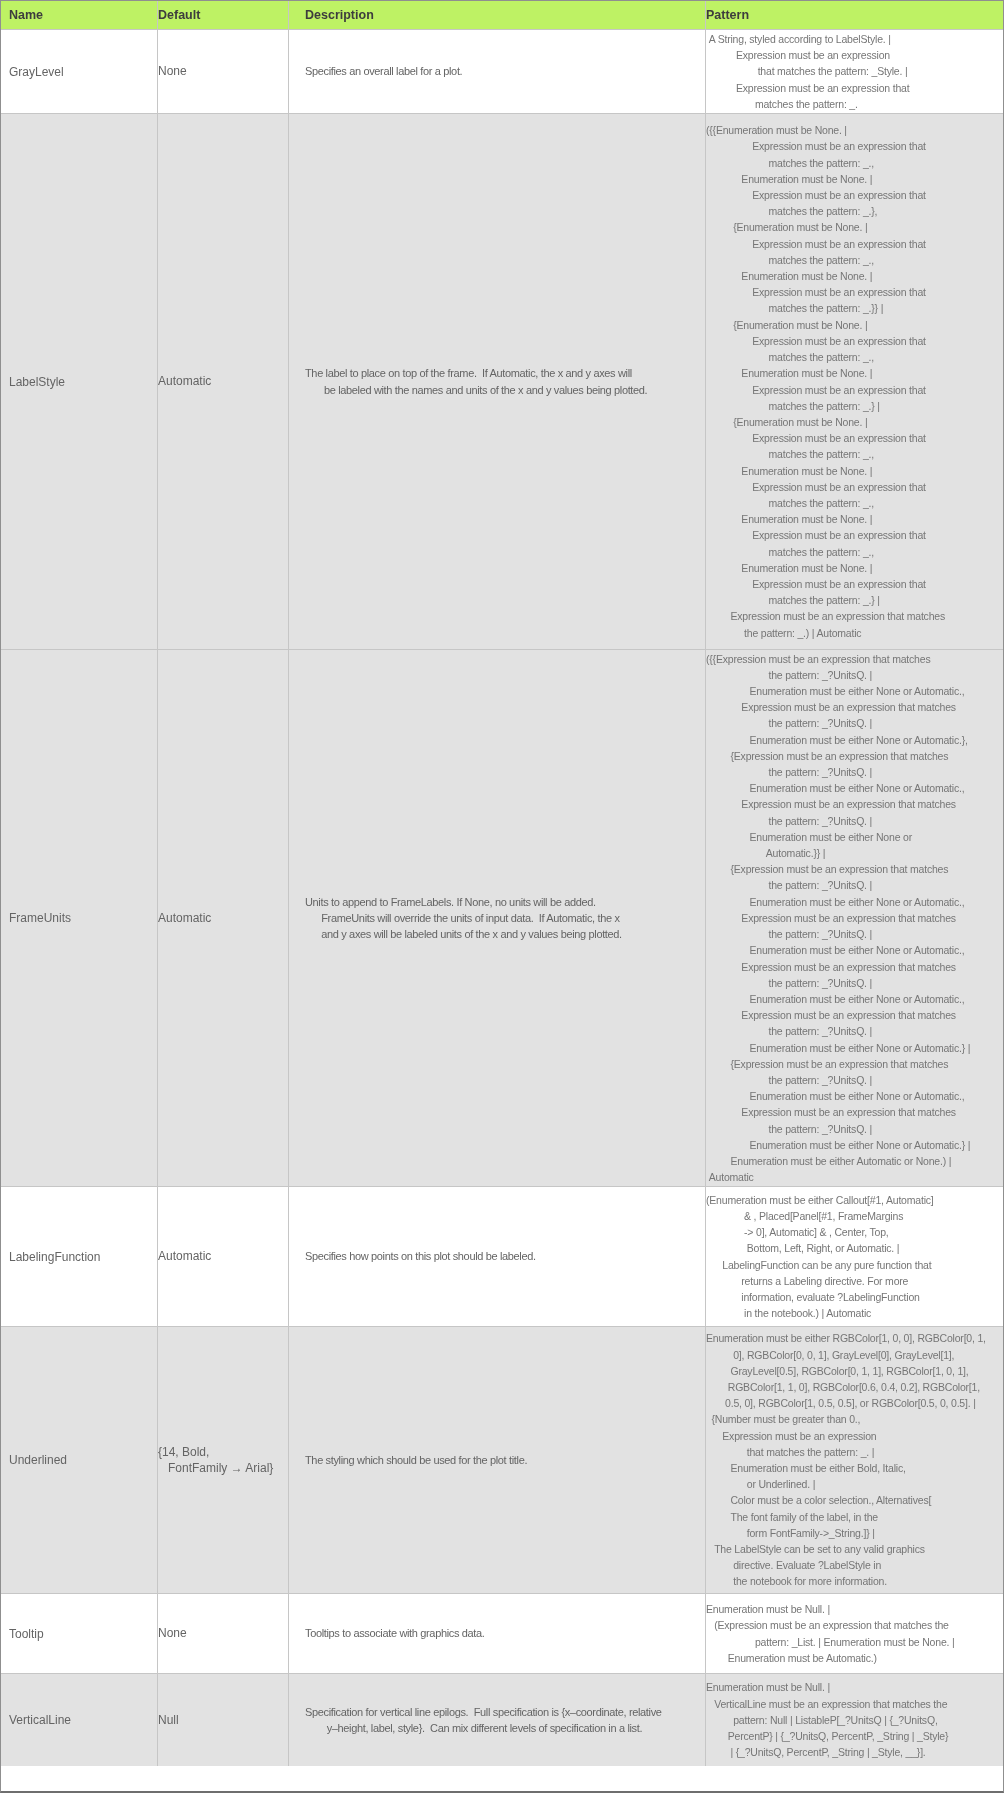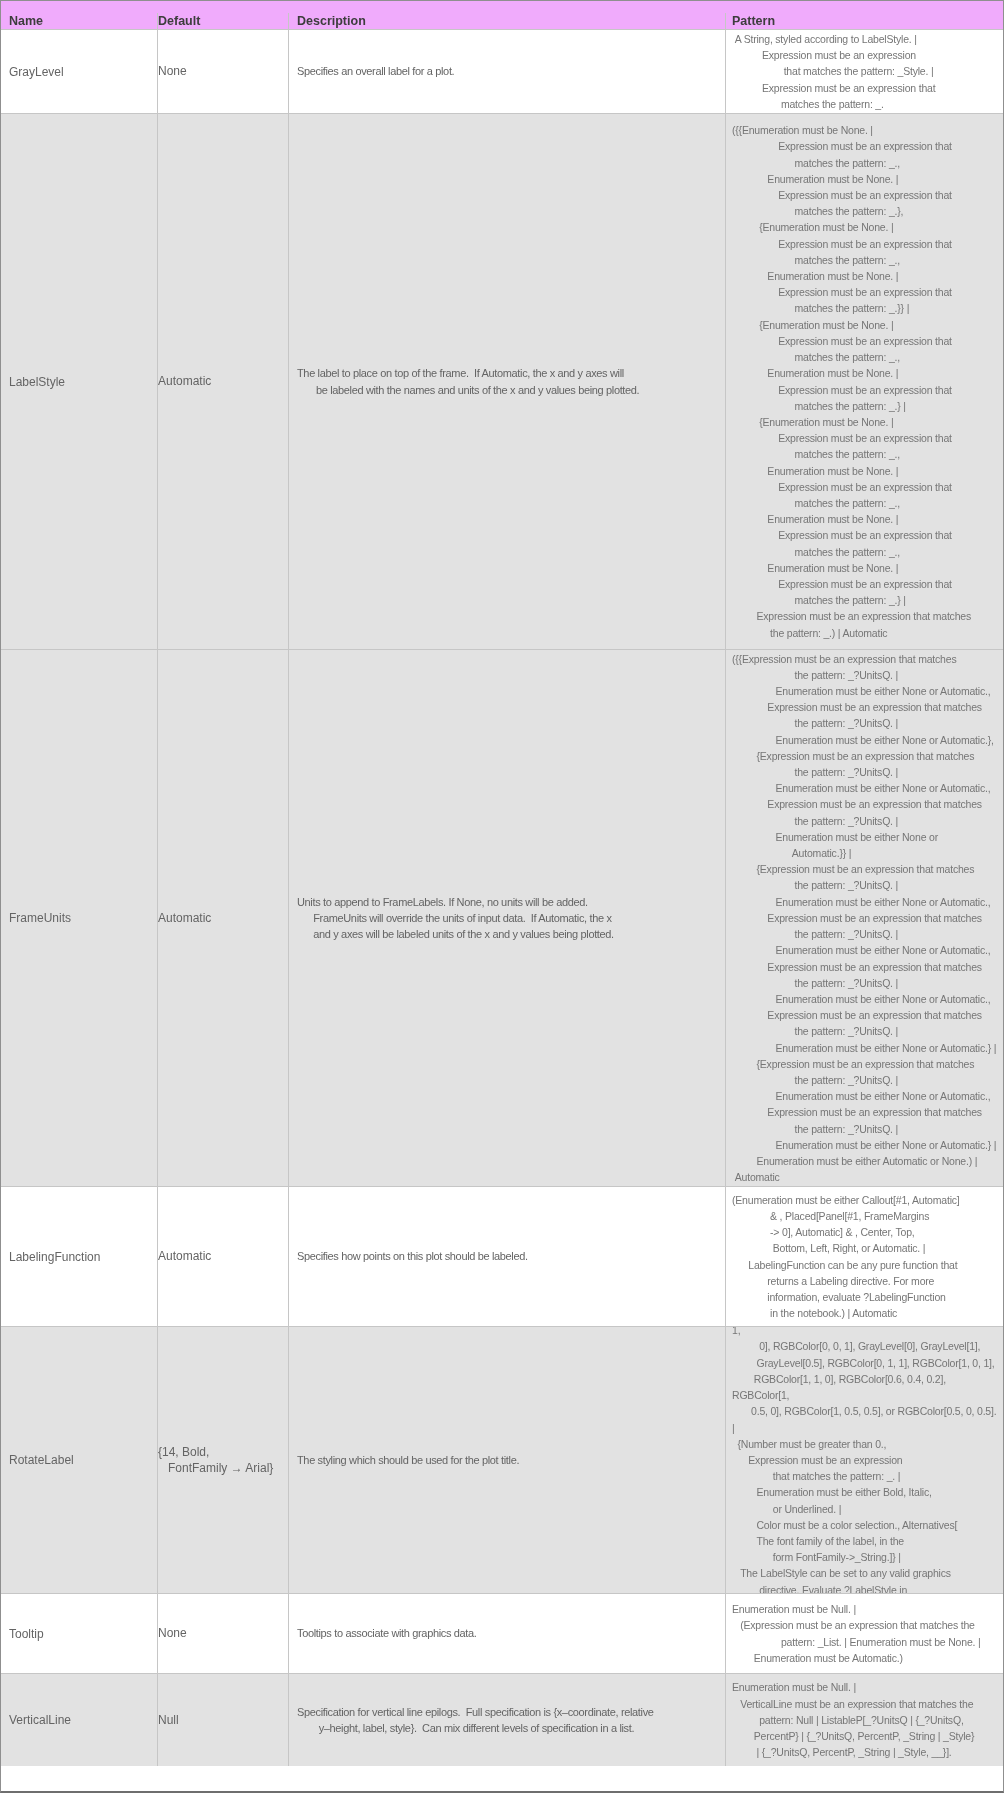--- a/index.html
+++ b/index.html
@@ -12,32 +12,32 @@
   .table {
     width:1004px; height:1793px;
     border:1px solid #8f8f8f;
     border-bottom:2px solid #6e6e6e;
     overflow:hidden;
     background:#ffffff;
   }
   .row { display:flex; border-top:1px solid #c6c6c6; background:#ffffff; }
   .row:first-child { border-top:none; }
   .row.shaded { background:#e2e2e2; }
-  .row.header { background:#f0abfc; border-top:none;align-items:flex-end; }
+  .row.header { background:#bef264; border-top:none; }
   .cell {
     border-left:1px solid #c6c6c6;
     display:flex; align-items:center;
     overflow:hidden;
     white-space:pre-wrap;
   }
   .cell:first-child { border-left:none; }
   .col-name    { width:156px; padding-left:8px; padding-right:4px; font-size:12px; line-height:16px; }
   .col-default { width:131px; padding-right:4px; font-size:12px; line-height:16.2px; }
-  .col-desc    { width:417px; padding-left:8px; padding-right:2px; font-size:11px; letter-spacing:-0.35px; line-height:16.2px; }
-  .col-pattern { flex:1; padding-left:6px; padding-right:2px; font-size:10.5px; letter-spacing:-0.2px; line-height:16.2px; color:#767676;margin-left:20px; }
+  .col-desc    { width:417px; padding-left:16px; padding-right:2px; font-size:11px; letter-spacing:-0.35px; line-height:16.2px; }
+  .col-pattern { flex:1; padding-right:2px; font-size:10.5px; letter-spacing:-0.2px; line-height:16.2px; color:#767676; }
   .row.header .cell { font-size:12.5px; font-weight:bold; color:#3d3d3d; letter-spacing:0; }
 </style>
 </head>
 <body>
 
 <div class="table">
 
   <div class="row header" style="height:28px">
     <div class="cell col-name">Name</div>
     <div class="cell col-default">Default</div>
@@ -145,21 +145,21 @@
               &amp; , Placed[Panel[#1, FrameMargins
               -&gt; 0], Automatic] &amp; , Center, Top,
                Bottom, Left, Right, or Automatic. |
       LabelingFunction can be any pure function that
              returns a Labeling directive. For more
              information, evaluate ?LabelingFunction
               in the notebook.) | Automatic</div>
   </div>
 
   <div class="row shaded" style="height:267px">
-    <div class="cell col-name">RotateLabel</div>
+    <div class="cell col-name">Underlined</div>
     <div class="cell col-default">{14, Bold,
    FontFamily → Arial}</div>
     <div class="cell col-desc">The styling which should be used for the plot title.</div>
     <div class="cell col-pattern">Enumeration must be either RGBColor[1, 0, 0], RGBColor[0, 1,
           0], RGBColor[0, 0, 1], GrayLevel[0], GrayLevel[1],
          GrayLevel[0.5], RGBColor[0, 1, 1], RGBColor[1, 0, 1],
         RGBColor[1, 1, 0], RGBColor[0.6, 0.4, 0.2], RGBColor[1,
        0.5, 0], RGBColor[1, 0.5, 0.5], or RGBColor[0.5, 0, 0.5]. |
   {Number must be greater than 0.,
       Expression must be an expression

